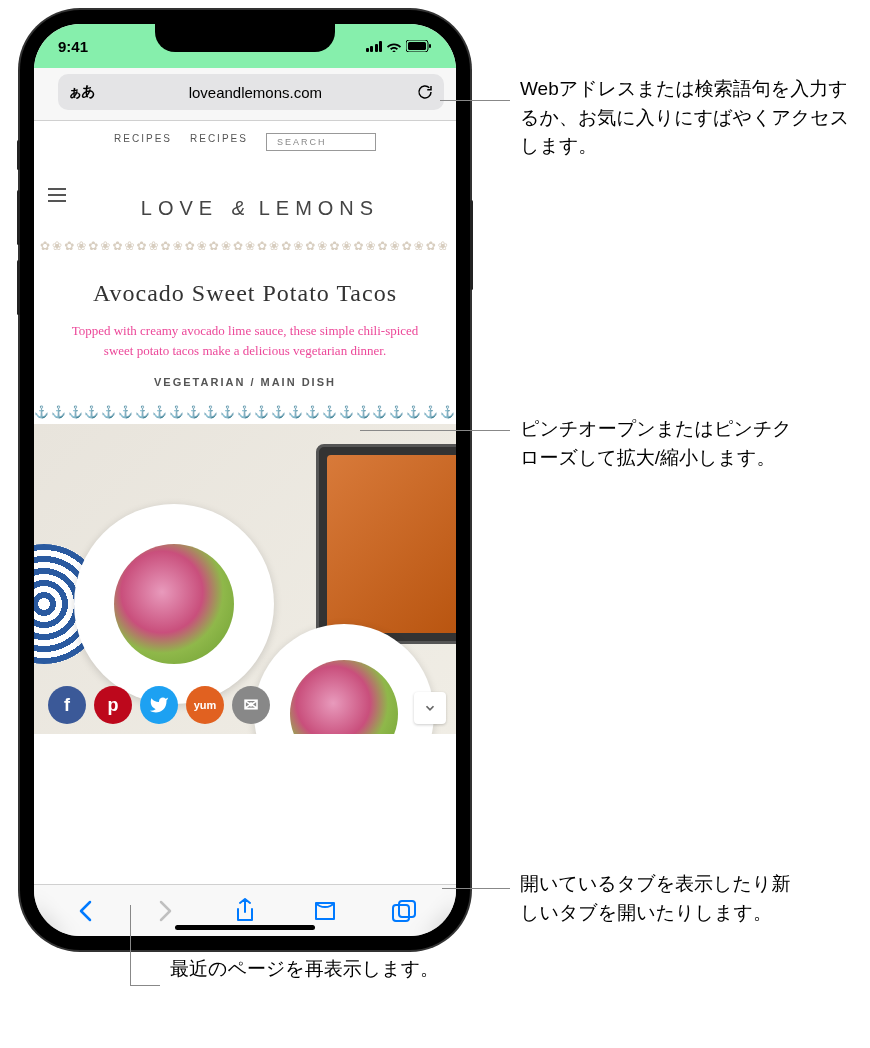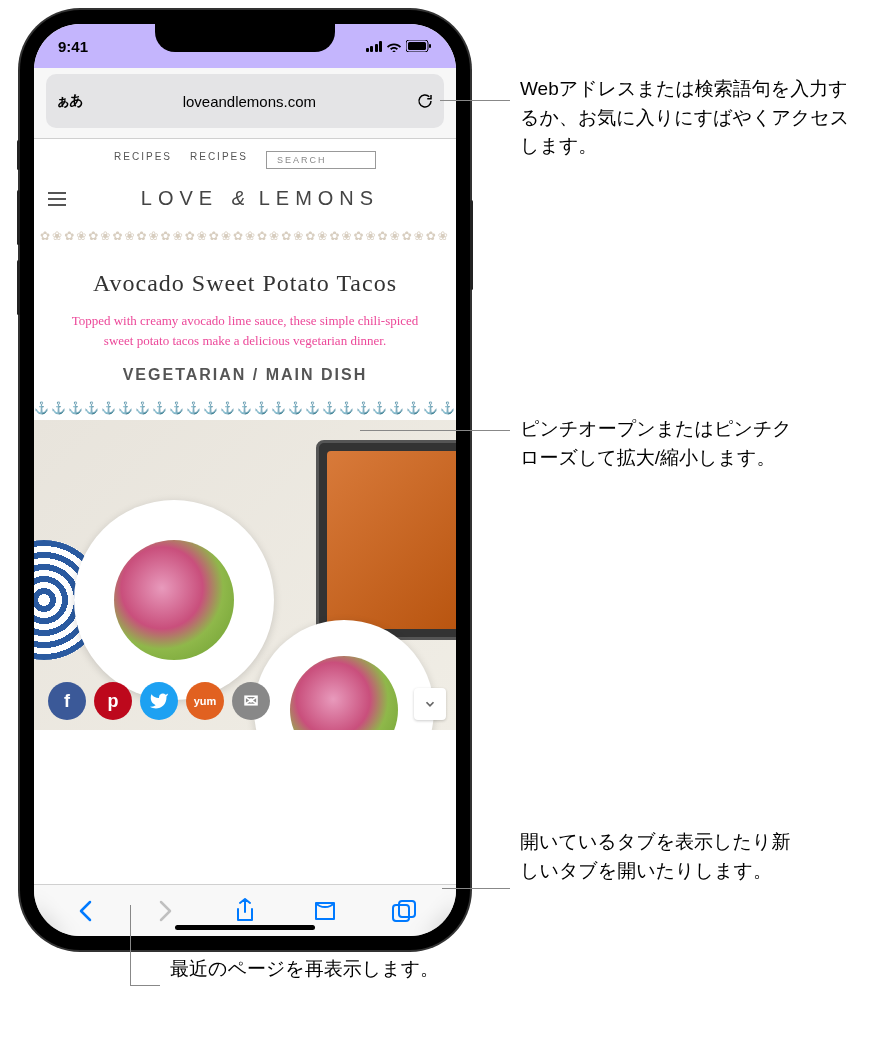--- a/index.html
+++ b/index.html
@@ -44,41 +44,42 @@
 }
 .status-bar {
   height: 44px;
   display: flex;
   align-items: center;
   justify-content: space-between;
   padding: 0 24px;
   font-size: 15px;
   font-weight: 600;
   color: #000;
-  background: #c4b5fd;
+  background: #86efac;
 }
 .status-right { display: flex; align-items: center; gap: 4px; }
 .signal-bars { display: flex; align-items: flex-end; gap: 1.5px; height: 11px; }
 .signal-bars span { width: 3px; background: #000; border-radius: 1px; }
 .signal-bars span:nth-child(1){height:4px}.signal-bars span:nth-child(2){height:6px}.signal-bars span:nth-child(3){height:8px}.signal-bars span:nth-child(4){height:11px}
 .wifi-icon svg, .battery-icon svg { display: block; }
 
 .url-bar-row {
   background: #f7f7f7;
   padding: 6px 12px 10px;
   border-bottom: 1px solid #d0d0d0;
 }
 .url-bar {
   background: #e4e4e6;
   border-radius: 10px;
-  height: 54px;
+  height: 36px;
   display: flex;
   align-items: center;
   padding: 0 10px;
   gap: 6px;
+  margin-left: 12px;
 }
 .url-aa { font-size: 14px; color: #000; font-weight: 600; letter-spacing: -1px; }
 .url-text { flex: 1; text-align: center; font-size: 15px; color: #000; }
 .url-reload { width: 18px; height: 18px; color: #000; }
 
 .page-content { flex: 1; overflow: hidden; background: #fff; position: relative; }
 .site-nav {
   display: flex;
   justify-content: center;
   gap: 18px;
@@ -104,20 +105,21 @@
 }
 .hamburger { display: flex; flex-direction: column; gap: 4px; }
 .hamburger span { width: 18px; height: 2px; background: #555; }
 .site-title {
   flex: 1;
   text-align: center;
   font-size: 20px;
   letter-spacing: 6px;
   color: #444;
   font-weight: 400;
+  margin-top: 28px;
 }
 .site-title .amp { font-style: italic; letter-spacing: 0; margin: 0 2px; }
 .deco-row { height: 24px; overflow: hidden; white-space: nowrap; font-size: 12px; color: #d8cec0; text-align: center; letter-spacing: 2px; line-height: 24px; }
 .article-title {
   text-align: center;
   font-family: Georgia, serif;
   font-size: 24px;
   color: #333;
   padding: 22px 20px 14px;
   letter-spacing: 1px;
@@ -126,21 +128,21 @@
 .article-desc {
   text-align: center;
   font-family: Georgia, serif;
   font-size: 13px;
   line-height: 1.5;
   color: #ec4899;
   padding: 0 24px 16px;
 }
 .article-tags {
   text-align: center;
-  font-size: 16px;
+  font-size: 11px;
   font-weight: 700;
   letter-spacing: 2px;
   color: #555;
   padding-bottom: 12px;
 }
 .food-image {
   width: 100%;
   height: 310px;
   position: relative;
   background: linear-gradient(135deg, #e8e4dc 0%, #f0ede5 100%);
@@ -326,14 +328,14 @@
 </div>
 
 <div class="callout-line" style="left:440px;top:100px;width:70px"></div>
 <div class="callout-line" style="left:360px;top:430px;width:150px"></div>
 <div class="callout-line" style="left:442px;top:888px;width:68px"></div>
 <div class="callout-line-v" style="left:130px;top:905px;height:80px"></div>
 <div class="callout-line" style="left:130px;top:985px;width:30px"></div>
 
 <div class="callout" style="left:520px;top:75px;width:330px">Webアドレスまたは検索語句を入力するか、お気に入りにすばやくアクセスします。</div>
 <div class="callout" style="left:520px;top:415px;width:280px">ピンチオープンまたはピンチクローズして拡大/縮小します。</div>
-<div class="callout" style="left:520px;top:828px;width:280px">開いているタブを表示したり新しいタブを開いたりします。</div>
+<div class="callout" style="left:520px;top:870px;width:280px">開いているタブを表示したり新しいタブを開いたりします。</div>
 <div class="callout" style="left:170px;top:955px;width:350px">最近のページを再表示します。</div>
 
 </body></html>

